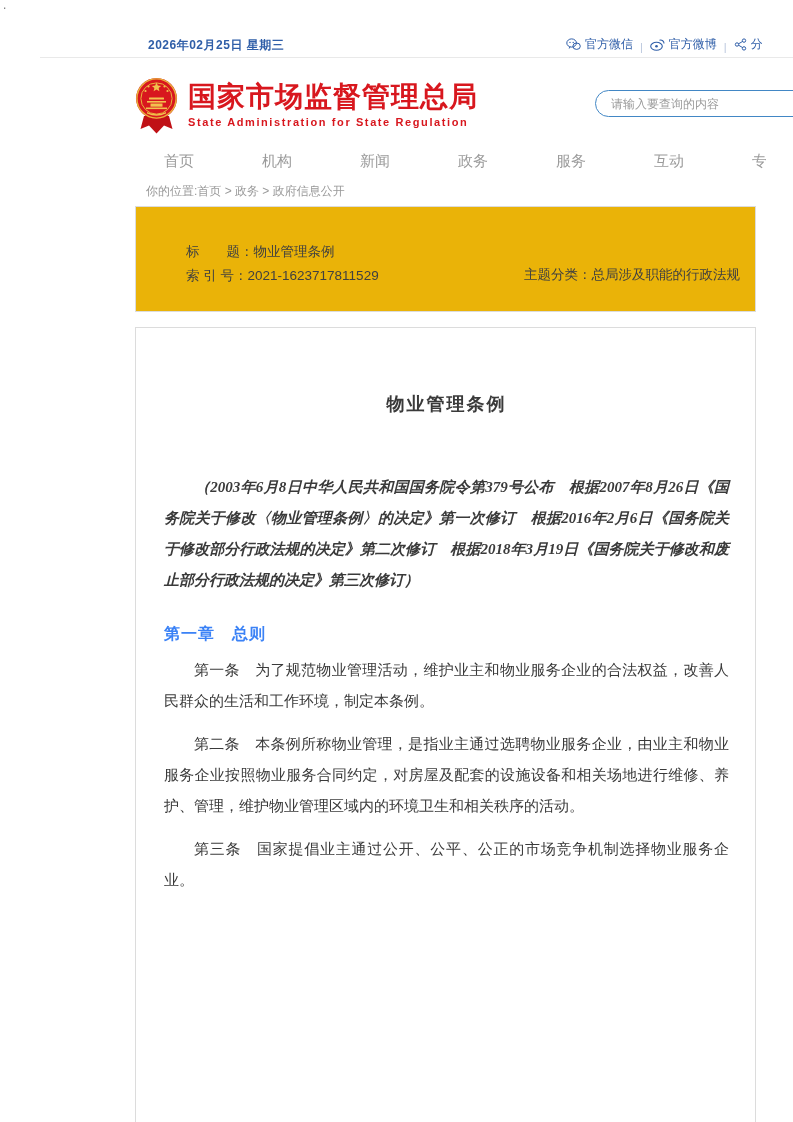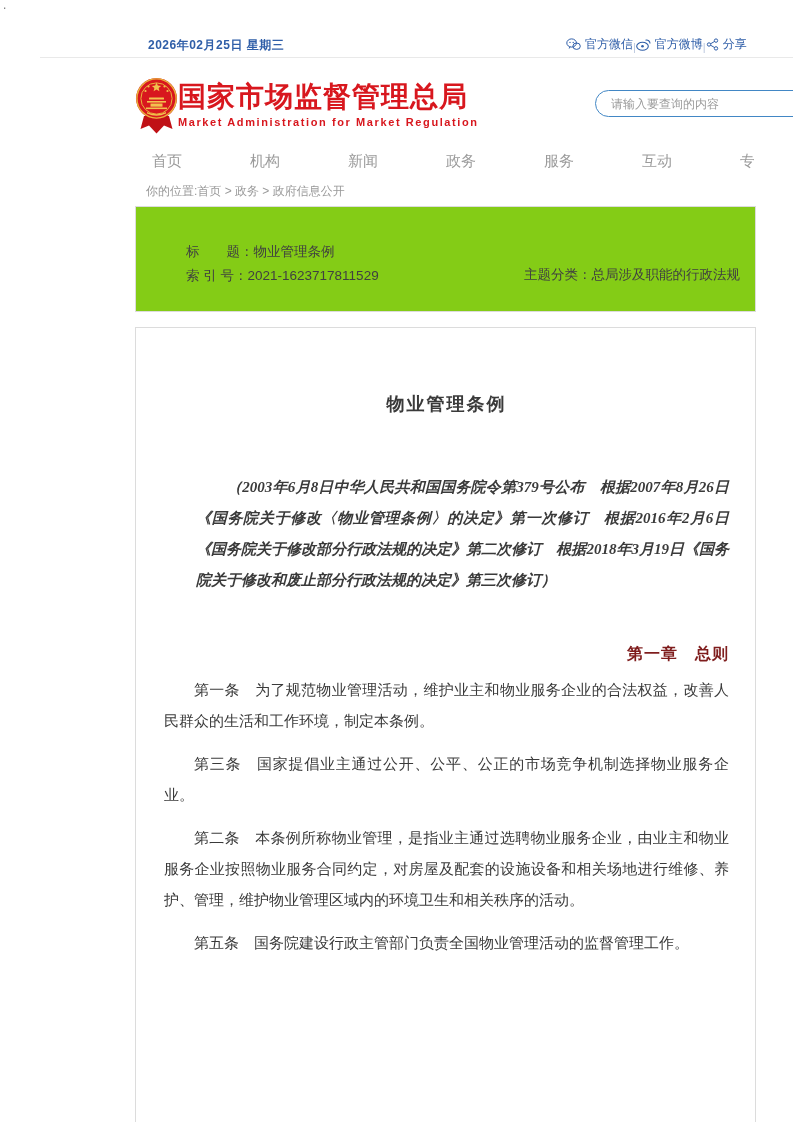--- a/index.html
+++ b/index.html
@@ -8,53 +8,53 @@
     width:793px; height:1122px; position:relative; overflow:hidden;
     font-family:"Liberation Sans","DejaVu Sans",sans-serif;
     -webkit-font-smoothing:antialiased;
   }
   .stray-mark { position:absolute; left:3px; top:-2px; font-size:12px; color:#777; }
 
   
   .topbar { position:absolute; left:0; top:34px; width:663px; height:22px; font-size:12px; color:#2f5ea8; }
   .topbar-date { position:absolute; left:148px; top:3px; font-weight:bold; color:#2f5ea8; letter-spacing:.5px; }
   .topbar-right-clip { position:absolute; left:566px; top:0; width:196px; height:22px; overflow:hidden; }
-  .topbar-right { position:absolute; left:0; top:2px; display:flex; align-items:flex-end; white-space:nowrap; }
+  .topbar-right { position:absolute; left:0; top:2px; display:flex; align-items:flex-end; gap:7px; white-space:nowrap; }
   .toplink { display:flex; align-items:center; gap:4px; color:#2f5ea8; cursor:pointer; text-decoration:none; }
   .topsep { color:#b9c6dd; font-size:11px; }
   .topicon svg { display:block; }
   .topbar-divider { position:absolute; left:40px; top:57px; width:753px; height:1px; background:#e9e9e9; }
 
   
   .masthead { position:absolute; left:0; top:74px; width:793px; height:66px; }
   .logo-block { position:absolute; left:135px; top:3px; display:flex; cursor:pointer; }
   .emblem { width:43px; height:58px; }
-  .site-title { padding-top:5px; }
+  .site-title { margin-left:10px; padding-top:5px; }
   .site-title .cn { font-size:28px; font-weight:bold; color:#d8171e; letter-spacing:1px; line-height:30px; }
   .site-title .en { margin-top:4px; font-size:11px; color:#d8171e; letter-spacing:1.6px; font-weight:bold; }
   .search-wrap { position:absolute; left:595px; top:16px; width:230px; height:27px; }
   .search-input {
     width:100%; height:100%; border:1px solid #4287c5; border-radius:14px 0 0 14px;
     padding:0 10px 0 15px; font-size:12px; color:#444; outline:none;
     font-family:"Liberation Sans","DejaVu Sans",sans-serif;
   }
   .search-input::placeholder { color:#9a9a9a; }
 
   
-  .nav-clip { position:absolute; left:152px; top:152px; width:602px; height:24px; overflow:hidden;text-decoration:underline; }
+  .nav-clip { position:absolute; left:164px; top:152px; width:602px; height:24px; overflow:hidden;text-decoration:underline; }
   .nav-row { position:absolute; left:0; top:0; width:618px; display:flex; justify-content:space-between; }
   .nav-item { font-size:15px; color:#9b9b9b; white-space:nowrap; cursor:pointer; }
 
   
   .breadcrumb { position:absolute; left:146px; top:183px; font-size:12px; color:#999; cursor:pointer; }
 
   
   .meta-box {
     position:absolute; left:135px; top:206px; width:621px; height:106px;
-    border:1px solid #dcdcdc; background:#84cc16;
+    border:1px solid #dcdcdc; background:#eab308;
     font-size:13.5px; color:#404040; padding-top:33px;
   }
   .meta-row { position:relative; height:24px; line-height:24px; padding-left:50px; }
   .meta-label { color:#404040; }
   .meta-value { color:#404040; }
   .meta-right { position:absolute; left:388px; top:0; white-space:nowrap;font-family:Liberation Mono, monospace; }
 
   
   .doc-box {
     position:absolute; left:135px; top:327px; width:621px; height:850px;
@@ -62,25 +62,25 @@
     padding:0 26px 0 28px;
   }
   .doc-title {
     margin-top:64px; text-align:center; font-size:18px; font-weight:bold;
     color:#3a3a3a; letter-spacing:2px;
     font-family:"Liberation Sans","DejaVu Sans",sans-serif;
   }
   .doc-preamble {
     margin-top:56px; font-family:"Liberation Serif","DejaVu Serif",serif;
     font-style:italic; font-weight:600; font-size:15px; line-height:31px;
-    color:#3a3a3a; text-indent:31px; text-align:justify;margin-left:32px;
+    color:#3a3a3a; text-indent:31px; text-align:justify;
   }
   .chapter-heading {
-    text-align:right; font-size:16px; font-weight:bold; color:#7f1d1d;
-    margin:48px 0 10px; letter-spacing:1px;
+    text-align:left; font-size:16px; font-weight:bold; color:#3b82f6;
+    margin:28px 0 10px; letter-spacing:1px;
     font-family:"Liberation Sans","DejaVu Sans",sans-serif;
   }
   .doc-para {
     font-family:"Liberation Serif","DejaVu Serif",serif;
     font-size:15px; line-height:31px; color:#3a3a3a;
     text-indent:2em; text-align:justify; margin:0 0 12px;
   }
   .doc-para.first { }
 </style>
 </head>
@@ -153,21 +153,21 @@
       <circle cx="10.5" cy="14" r="1.1" fill="#f2c14e"></circle>
       <circle cx="32.5" cy="14" r="1.1" fill="#f2c14e"></circle>
       <rect x="14" y="20.5" width="15" height="2" rx=".5" fill="#f2c14e"></rect>
       <rect x="12" y="24" width="19" height="1.6" fill="#f2c14e"></rect>
       <rect x="15.5" y="26.5" width="12" height="3.2" fill="#f2c14e"></rect>
       <rect x="11" y="30.5" width="21" height="1.6" fill="#f2c14e"></rect>
       <path d="M12 35 q9.5 4.5 19 0 l0 1.6 q-9.5 4.5 -19 0 Z" fill="#f2c14e"></path>
     </svg>
     <div class="site-title">
       <div class="cn">国家市场监督管理总局</div>
-      <div class="en">Market Administration for Market Regulation</div>
+      <div class="en">State Administration for State Regulation</div>
     </div>
   </div>
   <div class="search-wrap">
     <input class="search-input" type="text" placeholder="请输入要查询的内容" style="">
   </div>
 </div>
 
 <div class="nav-clip">
   <div class="nav-row">
     <span class="nav-item">首页</span>
@@ -191,17 +191,16 @@
     <span class="meta-right"><span>主题分类：</span><span>总局涉及职能的行政法规</span></span>
   </div>
 </div>
 
 <div class="doc-box">
   <div class="doc-title">物业管理条例</div>
   <p class="doc-preamble">（2003年6月8日中华人民共和国国务院令第379号公布　根据2007年8月26日《国务院关于修改〈物业管理条例〉的决定》第一次修订　根据2016年2月6日《国务院关于修改部分行政法规的决定》第二次修订　根据2018年3月19日《国务院关于修改和废止部分行政法规的决定》第三次修订）</p>
 
   <div class="chapter-heading">第一章　总则</div>
   <p class="doc-para first">第一条　为了规范物业管理活动，维护业主和物业服务企业的合法权益，改善人民群众的生活和工作环境，制定本条例。</p>
+  <p class="doc-para">第二条　本条例所称物业管理，是指业主通过选聘物业服务企业，由业主和物业服务企业按照物业服务合同约定，对房屋及配套的设施设备和相关场地进行维修、养护、管理，维护物业管理区域内的环境卫生和相关秩序的活动。</p>
   <p class="doc-para">第三条　国家提倡业主通过公开、公平、公正的市场竞争机制选择物业服务企业。</p>
-  <p class="doc-para">第二条　本条例所称物业管理，是指业主通过选聘物业服务企业，由业主和物业服务企业按照物业服务合同约定，对房屋及配套的设施设备和相关场地进行维修、养护、管理，维护物业管理区域内的环境卫生和相关秩序的活动。</p>
-  <p class="doc-para">第五条　国务院建设行政主管部门负责全国物业管理活动的监督管理工作。</p>
 
 </div>
 
 </body></html>

